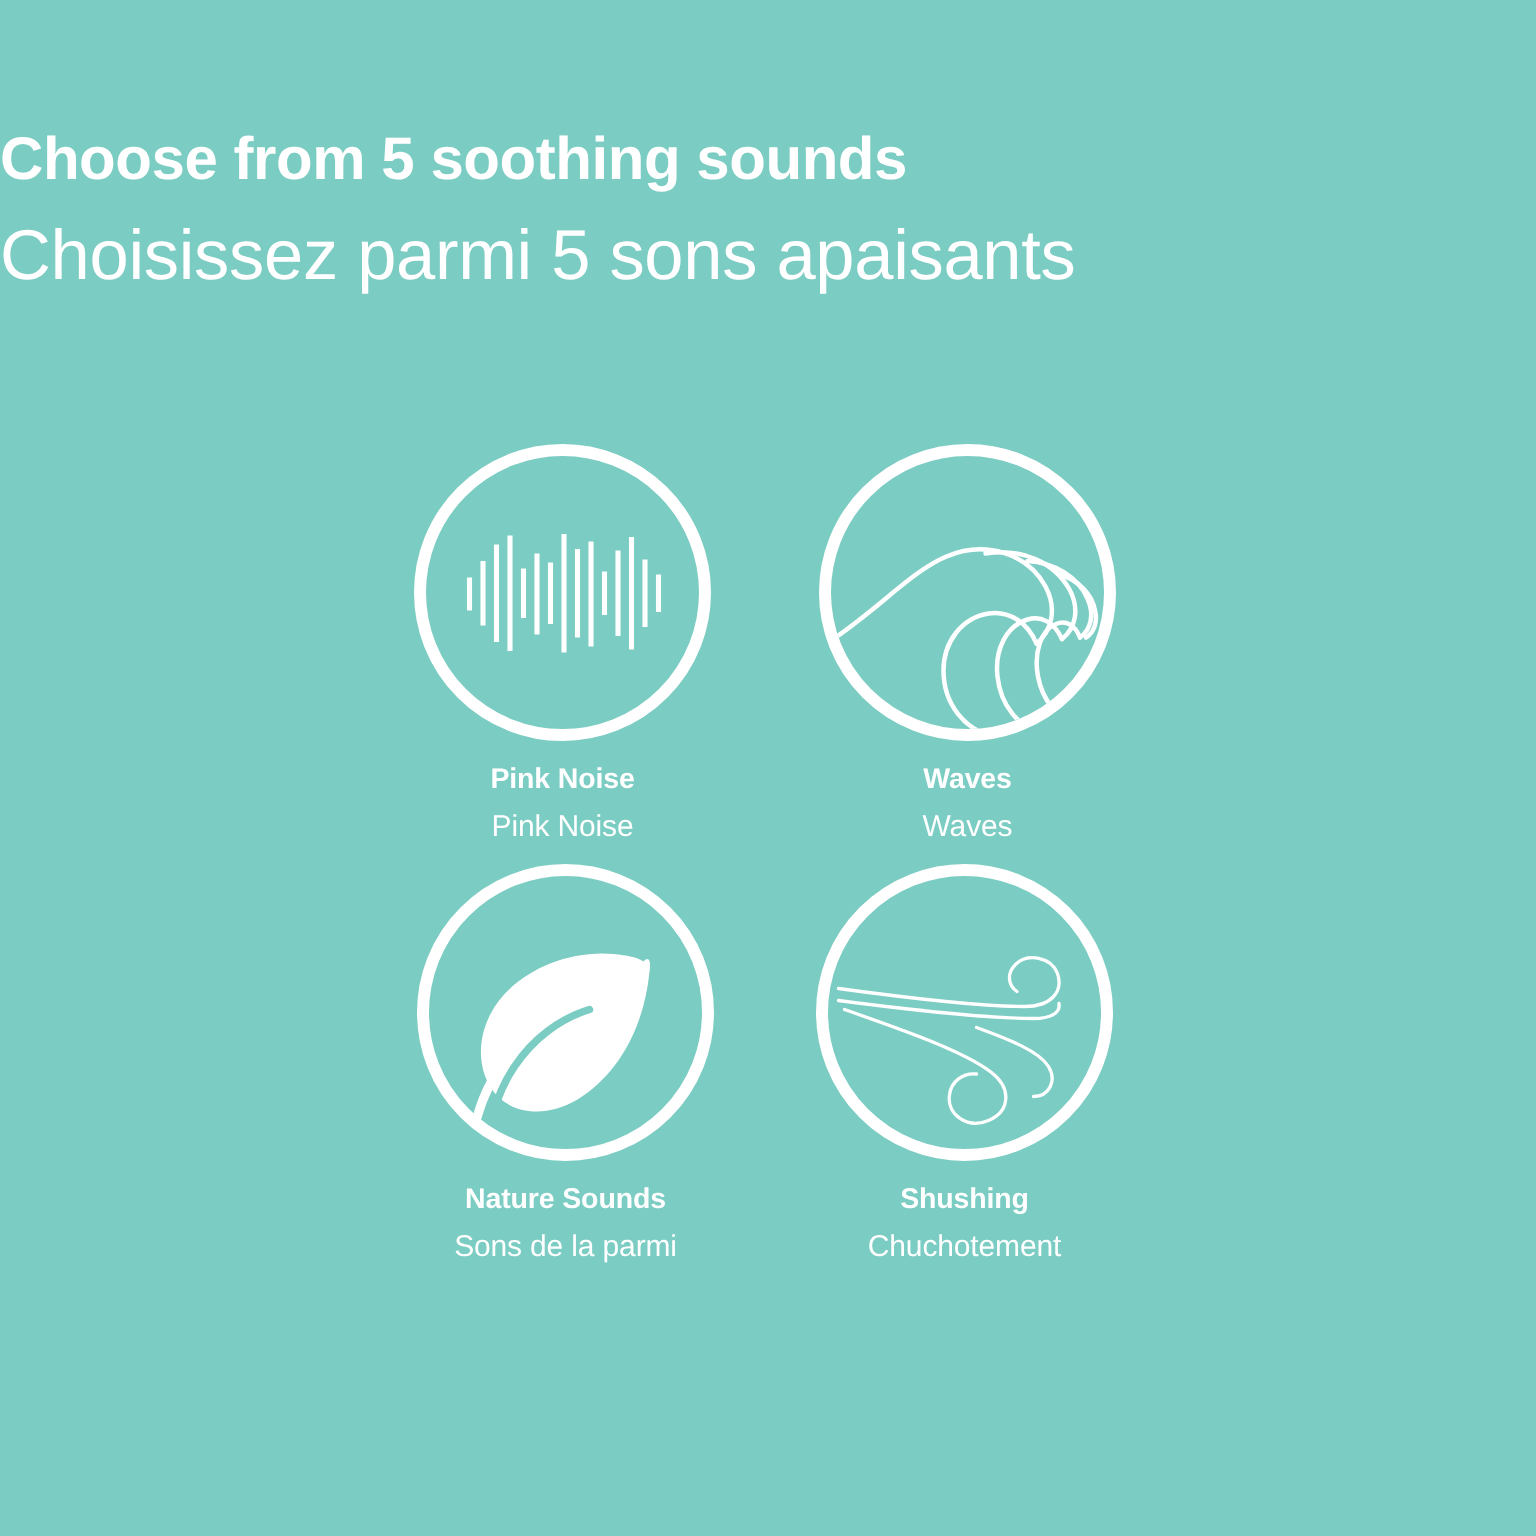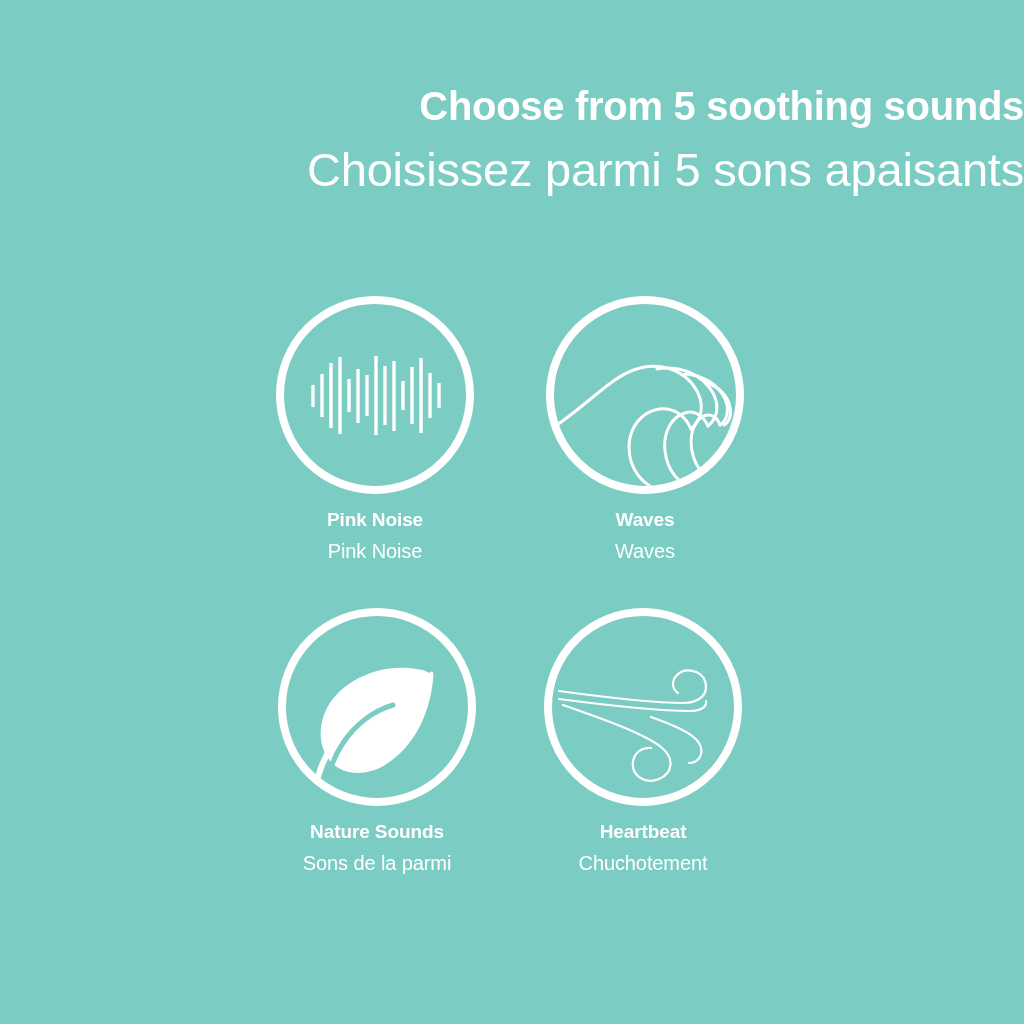--- a/index.html
+++ b/index.html
@@ -19,21 +19,21 @@
     inset: 0;
     background: #7bccc2;
   }
 
   
   .header {
     position: absolute;
     top: 86px;
     left: 0;
     width: 1024px;
-    text-align: right;
+    text-align: left;
   }
   .title {
     font-size: 40px;
     font-weight: 700;
     color: #ffffff;
     letter-spacing: -0.3px;
     line-height: 1.0;
     margin: 0;
     white-space: nowrap;
   }
@@ -48,21 +48,21 @@
   }
 
   
   .row {
     position: absolute;
     display: flex;
     justify-content: center;
     width: 1020px;
   }
   .row-top   { top: 295px; gap: 70px; }
-  .row-bottom{ top: 607px; gap: 66px; }
+  .row-bottom{ top: 575px; gap: 66px; }
 
   .card {
     width: 200px;
     display: flex;
     flex-direction: column;
     align-items: center;
   }
   .icon-wrap {
     width: 200px;
     height: 200px;
@@ -198,19 +198,19 @@
                      C 158 63, 142 60, 134 68 C 128 74, 129 82, 135 86" stroke-width="2.2"></path>
             <path d="M16 92 C 62 98, 112 104, 146 104 C 158 104, 164 100, 163 94" stroke-width="2.2"></path>
 
             <path d="M20 98 C 60 112, 100 126, 118 140 C 132 151, 130 166, 116 172
                      C 102 178, 88 168, 90 155 C 91 146, 99 140, 108 141" stroke-width="2.2"></path>
             <path d="M108 110 C 130 118, 150 126, 156 136 C 162 146, 156 156, 146 156" stroke-width="2.2"></path>
           </g>
           <circle cx="100" cy="100" r="95" fill="none" stroke="#ffffff" stroke-width="8"></circle>
         </svg>
       </div>
-      <div class="label-en">Heartbeat</div>
+      <div class="label-en">Shushing</div>
       <div class="label-fr">Chuchotement</div>
     </div>
 
   </div>
 
 </div>
 
 </body></html>

